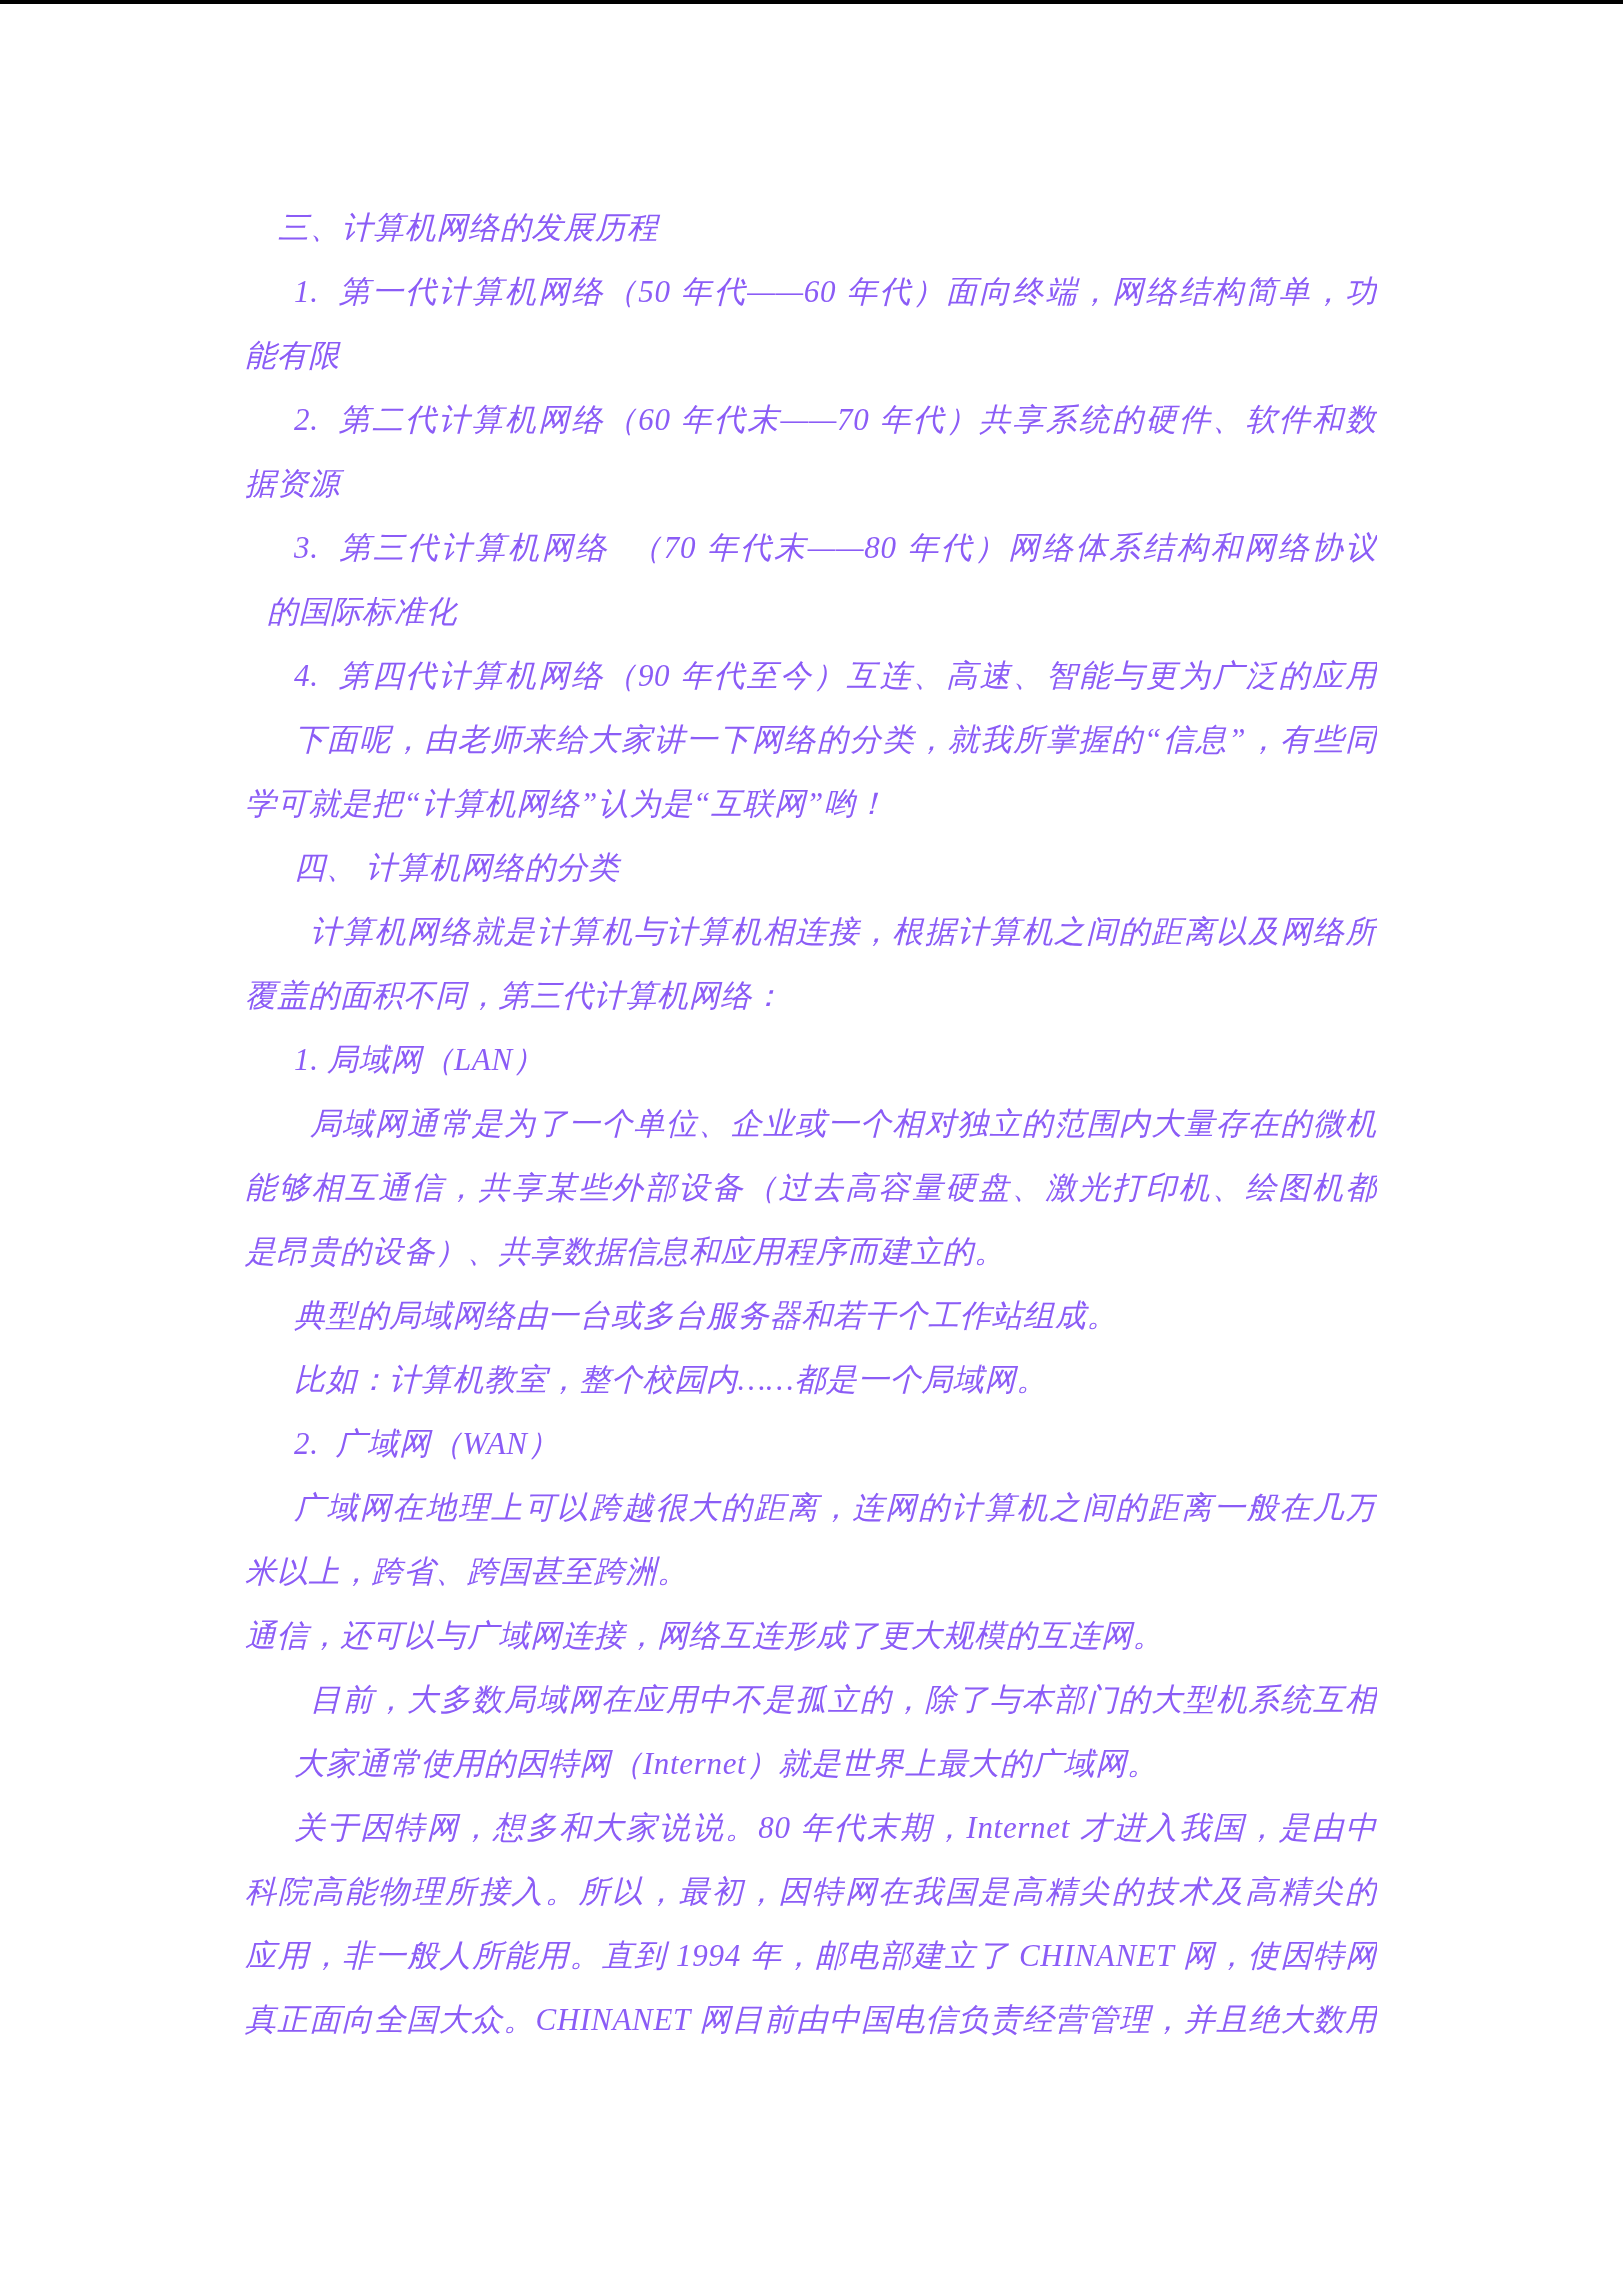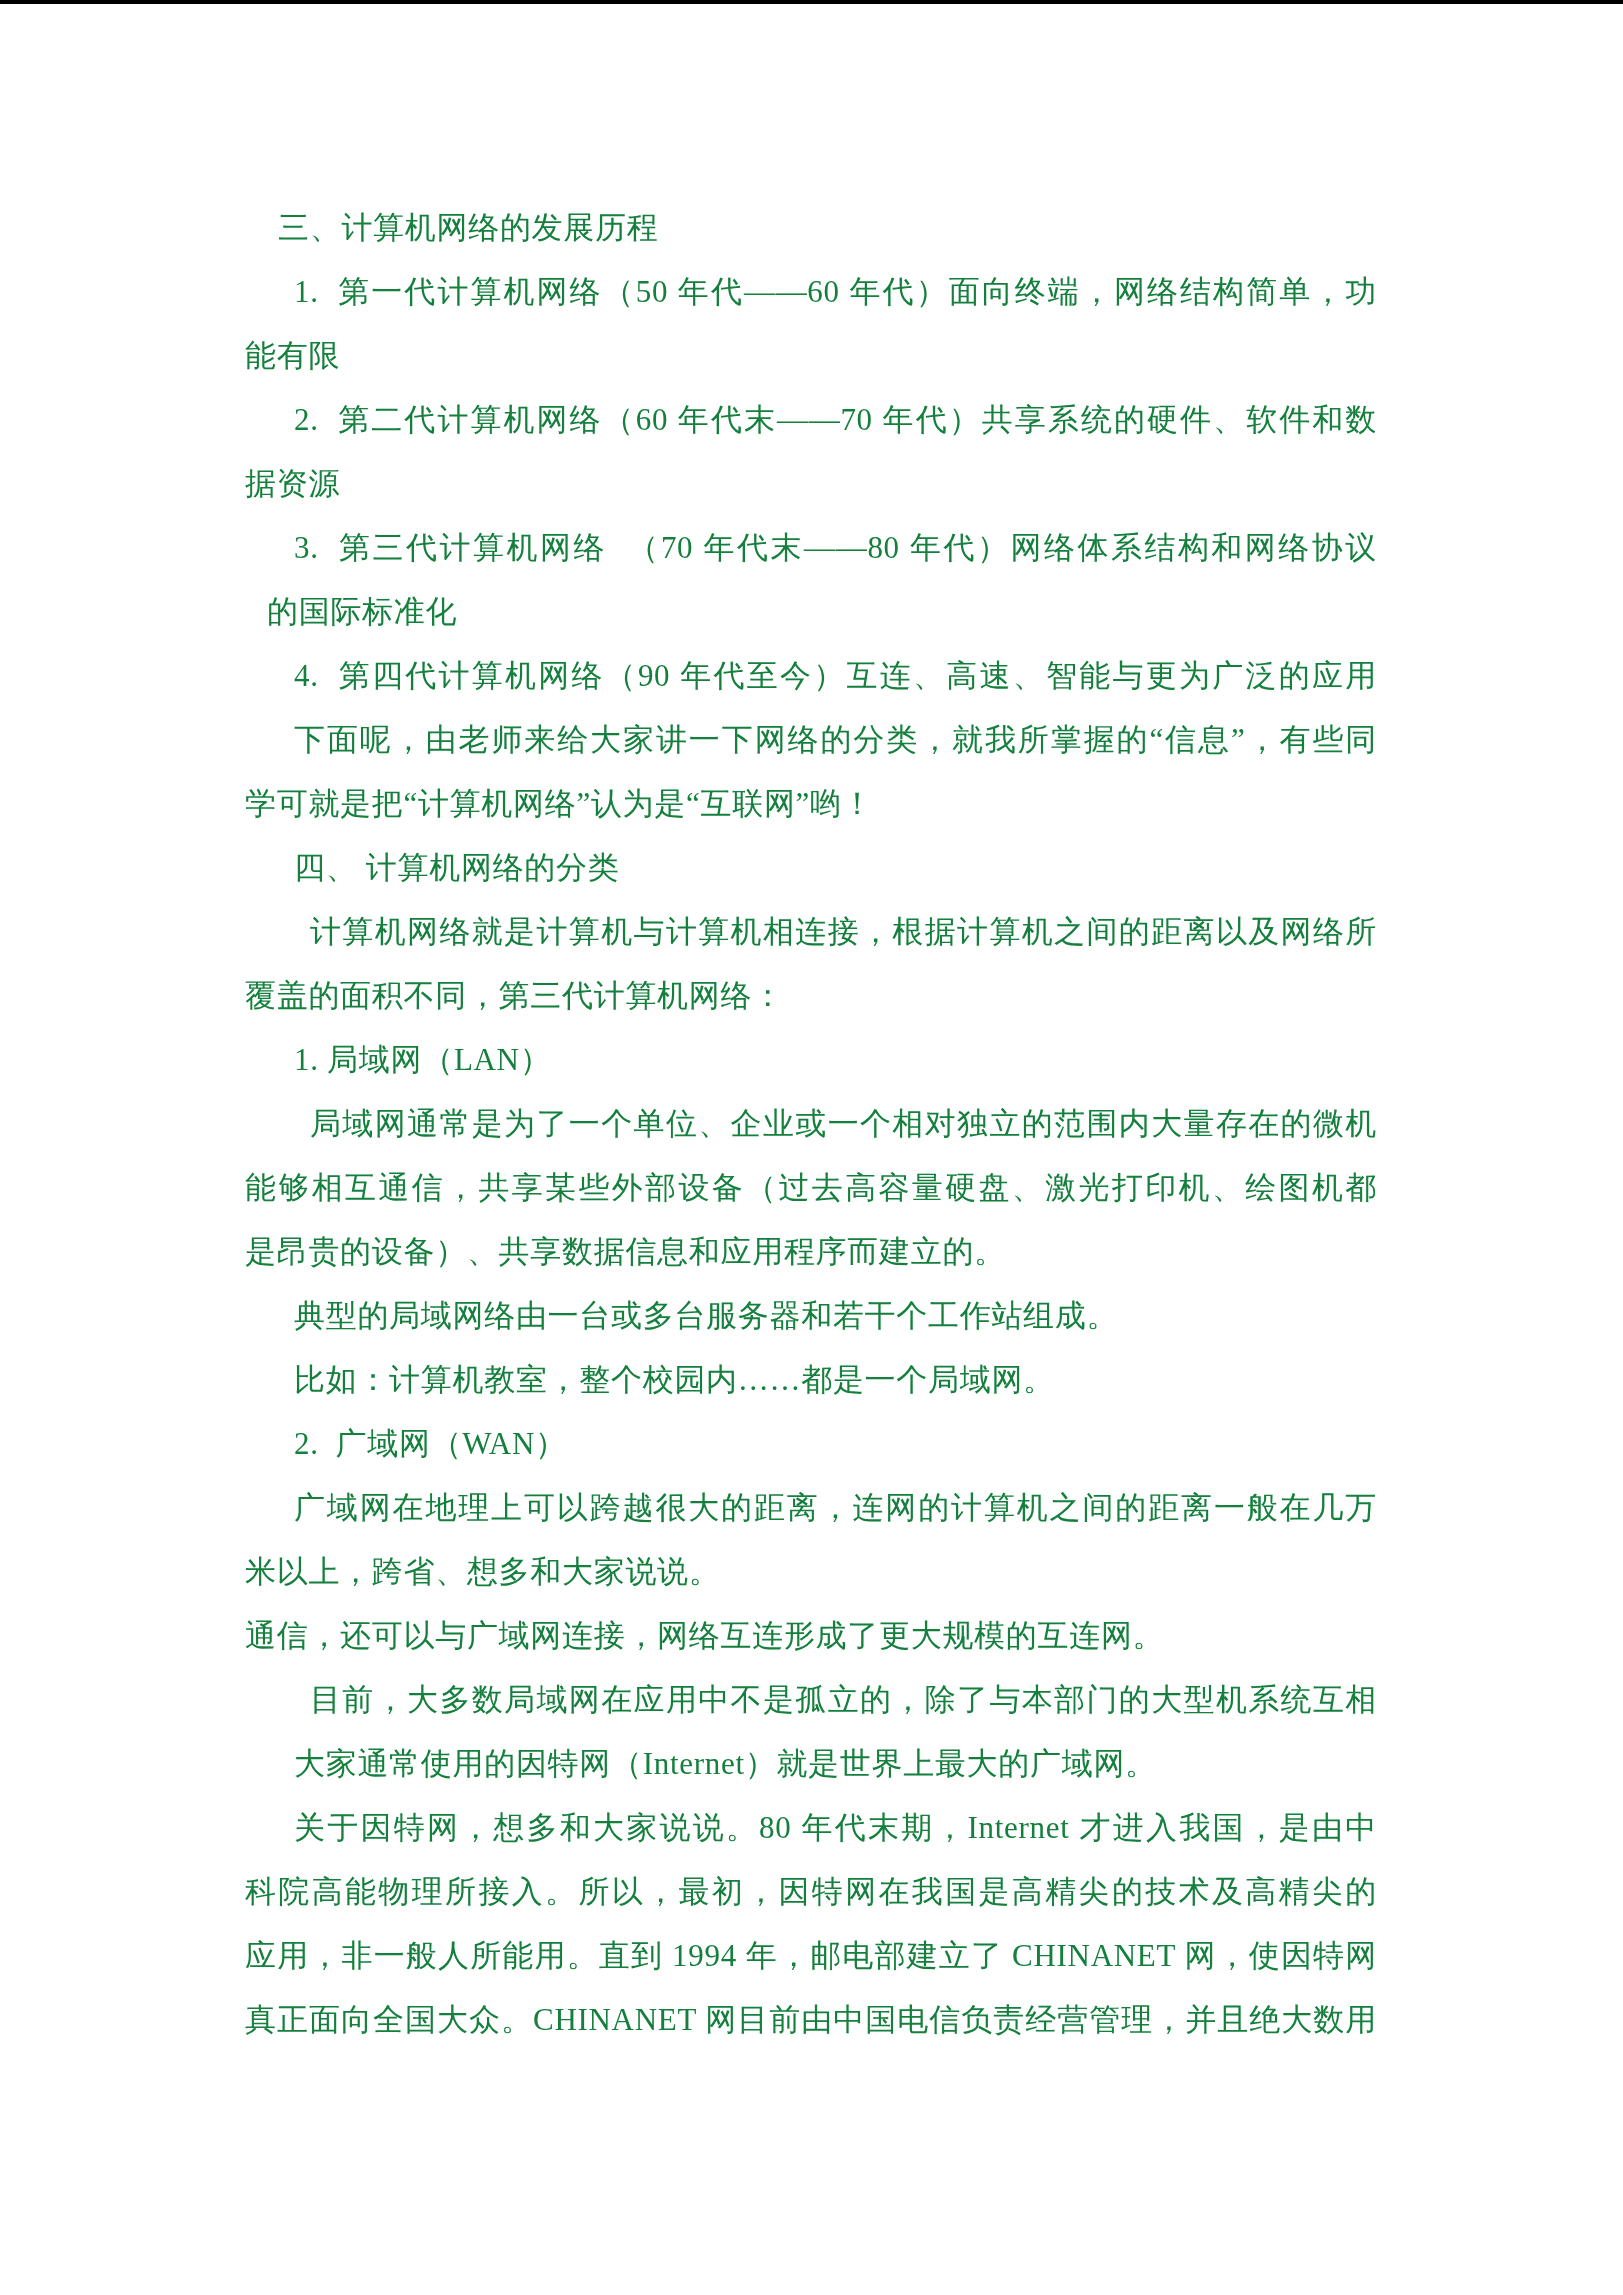--- a/index.html
+++ b/index.html
@@ -36,21 +36,22 @@
   }
   .line {
     width: 1132px;
     box-sizing: border-box;
     height: 64px;
     line-height: 64px;
     font-size: 31px;
     letter-spacing: 0.7px;
     white-space: nowrap;
     text-align: left;
-    color: #15803d;
+    color: #8b5cf6;
+    font-style: italic;
   }
   .line.j {
     white-space: normal;
     text-align: justify;
     text-align-last: justify;
     overflow: hidden;
   }
 </style>
 </head>
 <body style="background: rgb(255, 255, 255);">
@@ -72,21 +73,21 @@
       <div class="line j" style="padding-left: 65px;">计算机网络就是计算机与计算机相连接，根据计算机之间的距离以及网络所</div>
       <div class="line" style="padding-left: 0px;">覆盖的面积不同，第三代计算机网络：</div>
       <div class="line" style="padding-left: 49px;">1.&nbsp;局域网（LAN）</div>
       <div class="line j" style="padding-left: 65px;">局域网通常是为了一个单位、企业或一个相对独立的范围内大量存在的微机</div>
       <div class="line j" style="padding-left: 0px;">能够相互通信，共享某些外部设备（过去高容量硬盘、激光打印机、绘图机都</div>
       <div class="line" style="padding-left: 0px;">是昂贵的设备）、共享数据信息和应用程序而建立的。</div>
       <div class="line" style="padding-left: 49px;">典型的局域网络由一台或多台服务器和若干个工作站组成。</div>
       <div class="line" style="padding-left: 49px;">比如：计算机教室，整个校园内……都是一个局域网。</div>
       <div class="line" style="padding-left: 49px;">2.&nbsp;&nbsp;广域网（WAN）</div>
       <div class="line j" style="padding-left: 49px;">广域网在地理上可以跨越很大的距离，连网的计算机之间的距离一般在几万</div>
-      <div class="line" style="padding-left: 0px;">米以上，跨省、想多和大家说说。</div>
+      <div class="line" style="padding-left: 0px;">米以上，跨省、跨国甚至跨洲。</div>
       <div class="line" style="padding-left: 0px;">通信，还可以与广域网连接，网络互连形成了更大规模的互连网。</div>
       <div class="line j" style="padding-left: 65px;">目前，大多数局域网在应用中不是孤立的，除了与本部门的大型机系统互相</div>
       <div class="line" style="padding-left: 49px;">大家通常使用的因特网（Internet）就是世界上最大的广域网。</div>
       <div class="line j" style="padding-left: 49px;">关于因特网，想多和大家说说。80 年代末期，Internet 才进入我国，是由中</div>
       <div class="line j" style="padding-left: 0px;">科院高能物理所接入。所以，最初，因特网在我国是高精尖的技术及高精尖的</div>
       <div class="line j" style="padding-left: 0px;">应用，非一般人所能用。直到 1994 年，邮电部建立了 CHINANET 网，使因特网</div>
       <div class="line j" style="padding-left: 0px;">真正面向全国大众。CHINANET 网目前由中国电信负责经营管理，并且绝大数用</div>
     </div>
 </div>
 

